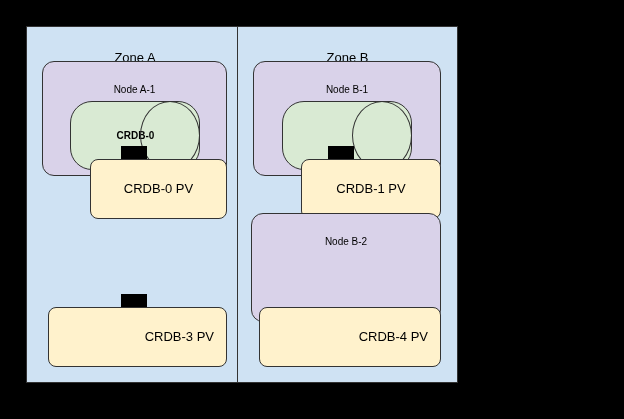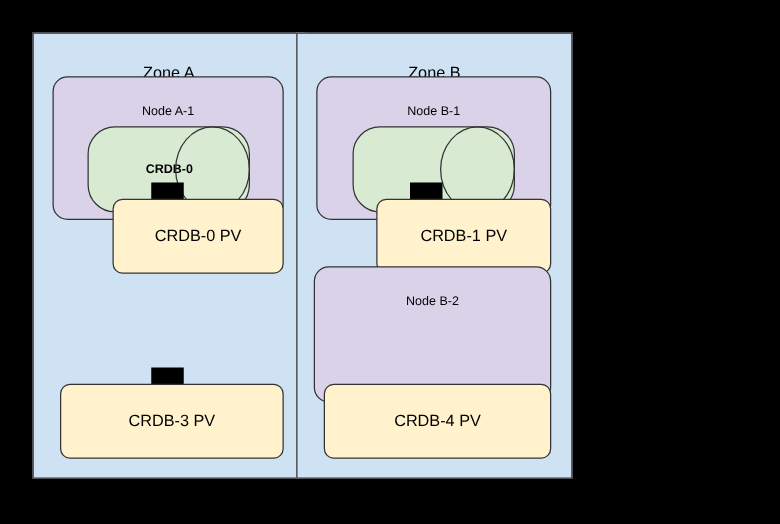--- a/index.html
+++ b/index.html
@@ -26,21 +26,21 @@
   .cyl-1{top:39px;}
   .cyl-2{top:33px;}
   .cyl-cap{position:absolute;top:-1px;bottom:-1px;right:-1px;width:34px;background:transparent;
            border:1px solid var(--border);border-radius:50%;}
   .cyl-label{position:absolute;left:0;top:0;bottom:0;width:calc(100% - 22px);
              display:flex;align-items:center;justify-content:center;font-size:10px;font-weight:bold;}
 
   .pv{position:absolute;height:34px;background:var(--pv);border:1px solid var(--border);border-radius:8px;
       text-align:center;line-height:34px;font-size:13px;}
   .pv-1{top:132px;left:15px;right:16px;margin-left:48px;}
-  .pv-2{top:280px;left:21px;right:16px;}
+  .pv-2{top:280px;left:21px;right:16px;text-align:right;}
 
   .connector{position:absolute;width:2px;height:13px;background:var(--line);}
   .conn-1{top:119px;}
   .conn-2{top:267px;}
   .zone-a .connector{left:94px;}
   .zone-b .connector{left:90px;}
   .zone-c .connector{left:89px;}
 </style>
 </head>
 <body>

